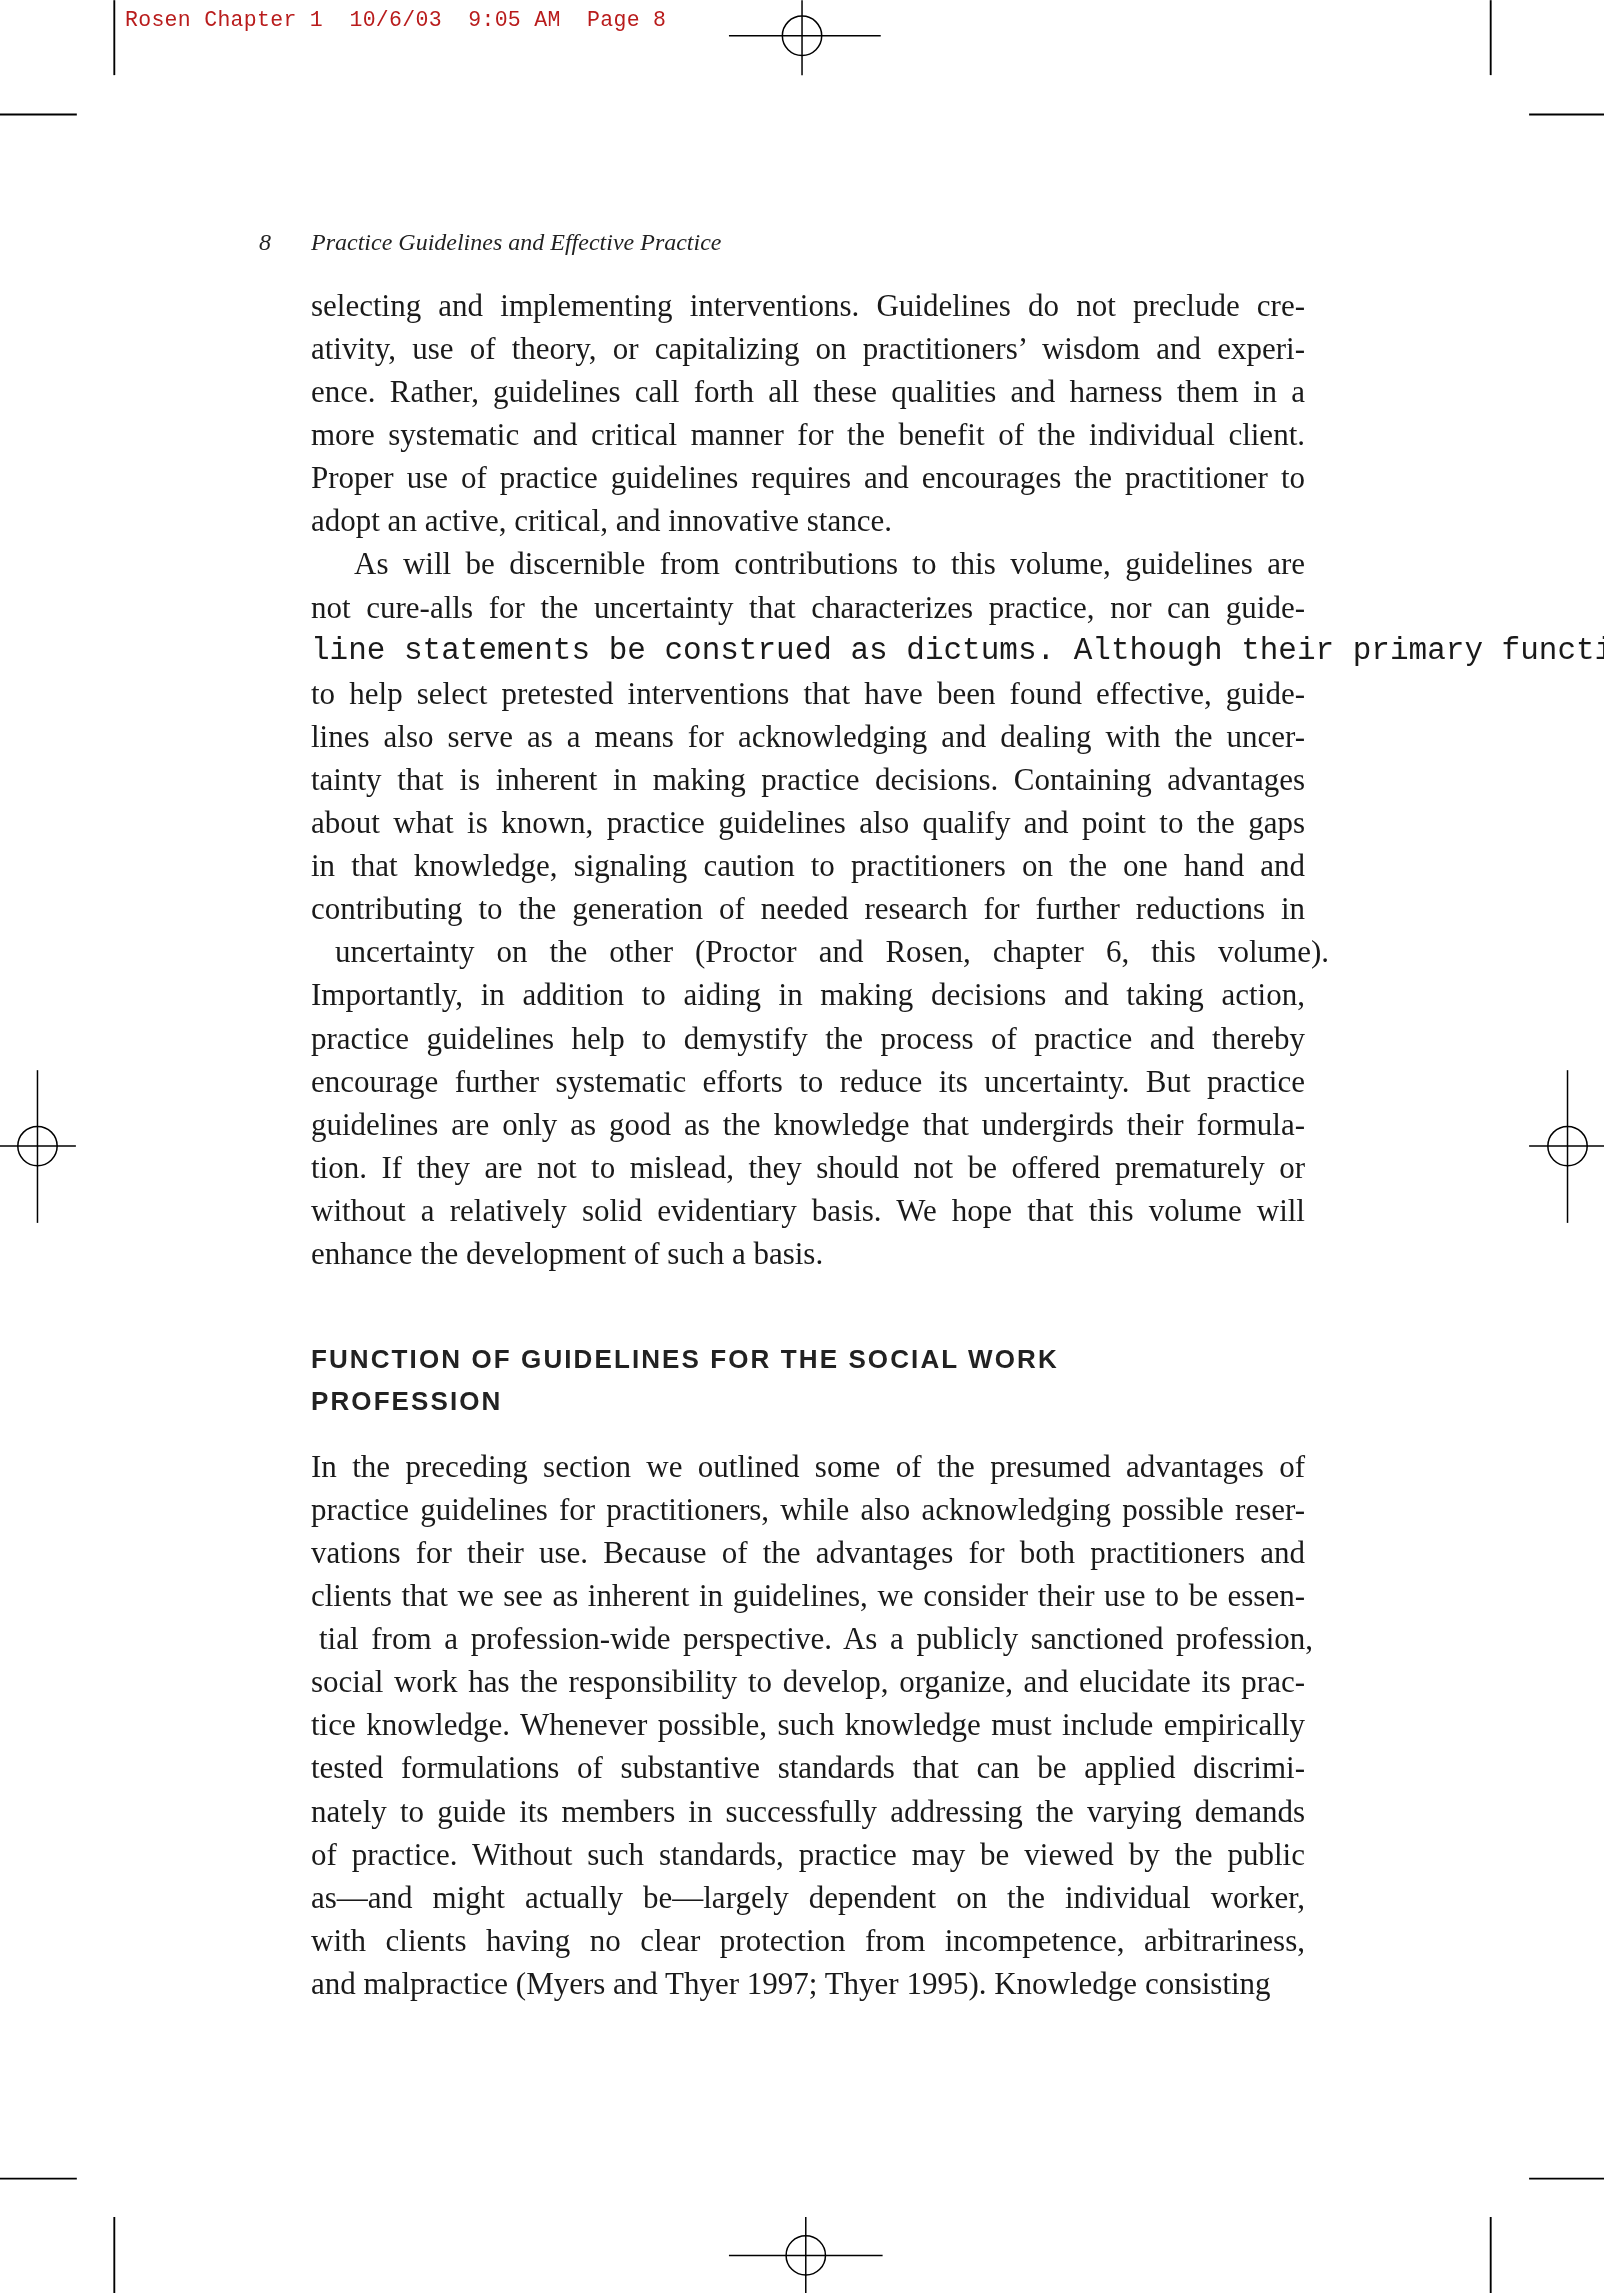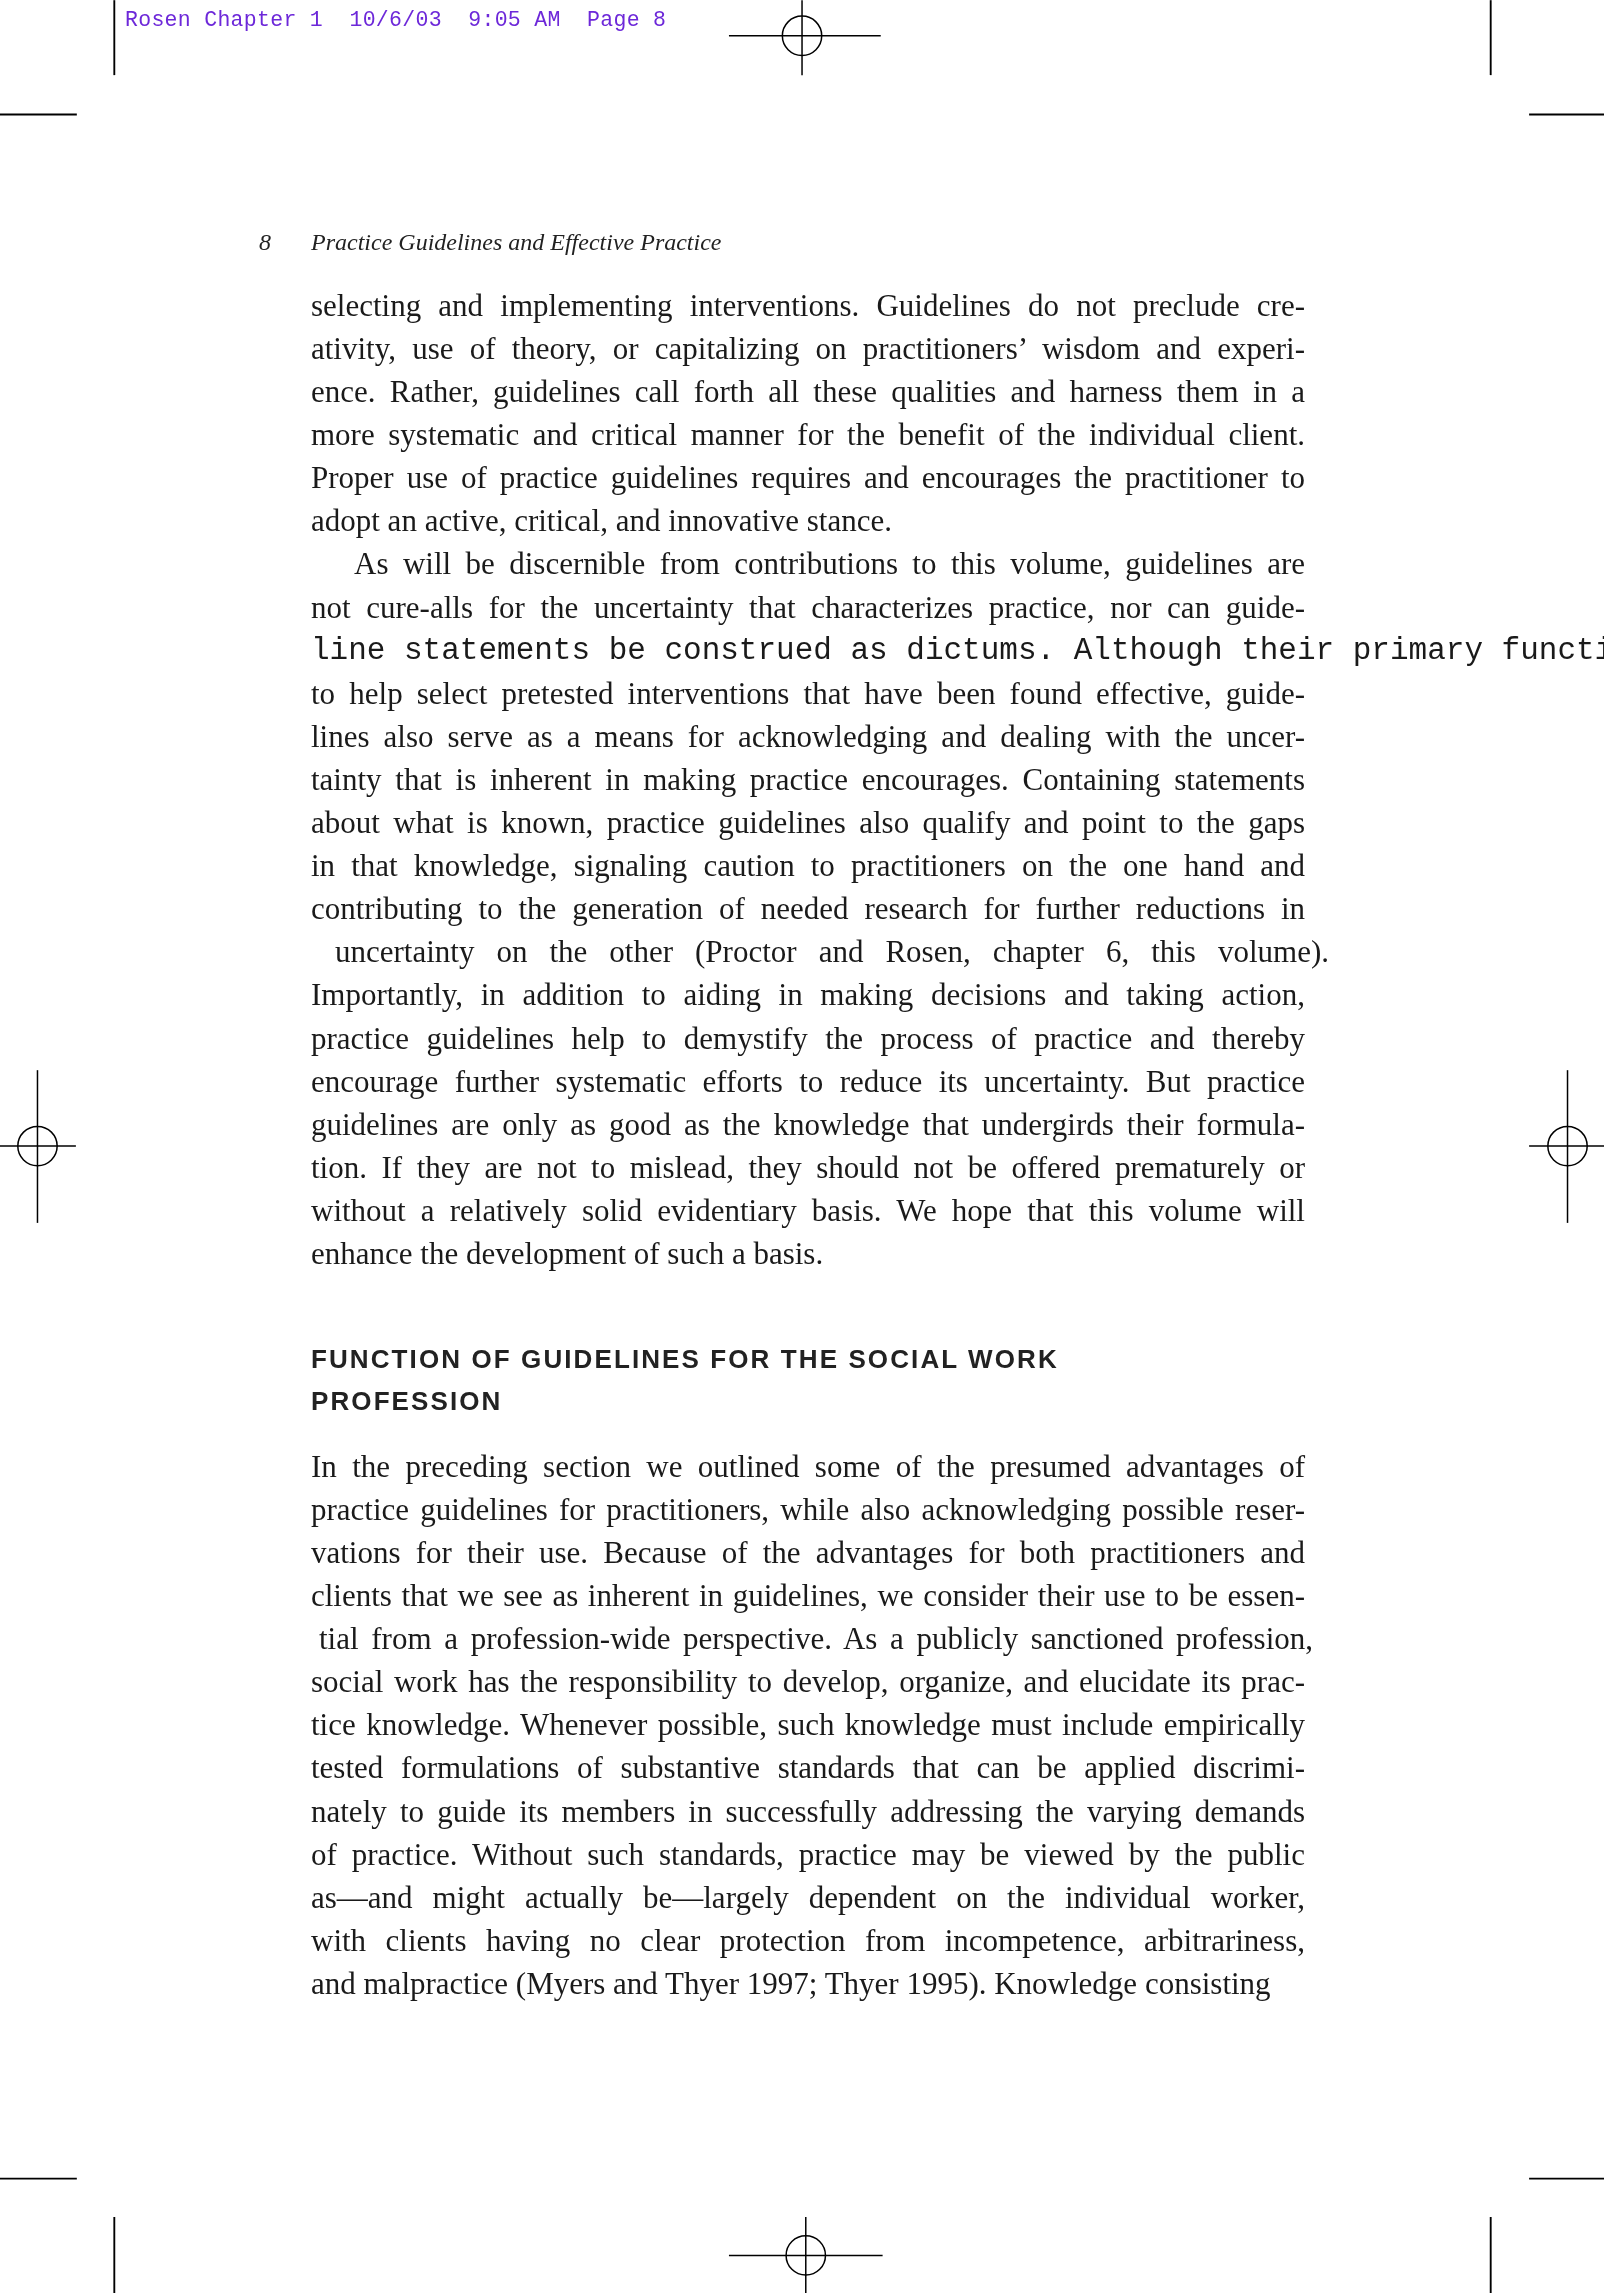--- a/index.html
+++ b/index.html
@@ -1,20 +1,20 @@
 <!DOCTYPE html>
 <html style="font-size:15px"><head>
 <meta charset="utf-8">
 <style>
   html, body { margin: 0; padding: 0; background: #ffffff; }
   body { width: 1605px; height: 2294px; position: relative; overflow: hidden; }
   .slug {
     position: absolute; left: 125px; top: 7.5px;
     font-family: "Liberation Mono", "DejaVu Sans Mono", monospace;
-    font-size: 21.5px; color: #6d28d9; white-space: pre; letter-spacing: 0.3px;
+    font-size: 21.5px; color: #b91c1c; white-space: pre; letter-spacing: 0.3px;
   }
   .marks { position: absolute; left: 0; top: 0; width: 1605px; height: 2294px; pointer-events: none; }
   .runhead {
     position: absolute; top: 229px; left: 259px;
     font-family: "Liberation Serif", "DejaVu Serif", serif; font-style: italic;
     font-size: 24px; color: #222;
   }
   .runhead .folio { position: absolute; left: 0; top: 0; }
   .runhead .title { position: absolute; left: 52px; top: 0; white-space: nowrap; }
   .body-text {
@@ -96,21 +96,21 @@
       <div class="line" style="top: 413px;">more systematic and critical manner for the benefit of the individual client.</div>
       <div class="line" style="top: 456px;">Proper use of practice guidelines requires and encourages the practitioner to</div>
       <div class="line last" style="top: 499px;">adopt an active, critical, and innovative stance.</div>
     </div>
     <div>
       <div class="line indent" style="top: 542px;">As will be discernible from contributions to this volume, guidelines are</div>
       <div class="line" style="top: 586px;">not cure-alls for the uncertainty that characterizes practice, nor can guide-</div>
       <div class="line" style="top: 629px; font-family: Liberation Mono, monospace;">line statements be construed as dictums. Although their primary function is</div>
       <div class="line" style="top: 672px;">to help select pretested interventions that have been found effective, guide-</div>
       <div class="line" style="top: 715px;">lines also serve as a means for acknowledging and dealing with the uncer-</div>
-      <div class="line" style="top: 758px;">tainty that is inherent in making practice encourages. Containing statements</div>
+      <div class="line" style="top: 758px;">tainty that is inherent in making practice decisions. Containing advantages</div>
       <div class="line" style="top: 801px;">about what is known, practice guidelines also qualify and point to the gaps</div>
       <div class="line" style="top: 844px;">in that knowledge, signaling caution to practitioners on the one hand and</div>
       <div class="line" style="top: 887px;">contributing to the generation of needed research for further reductions in</div>
       <div class="line" style="top: 930px; margin-left: 24px;">uncertainty on the other (Proctor and Rosen, chapter 6, this volume).</div>
       <div class="line" style="top: 973px;">Importantly, in addition to aiding in making decisions and taking action,</div>
       <div class="line" style="top: 1017px;">practice guidelines help to demystify the process of practice and thereby</div>
       <div class="line" style="top: 1060px;">encourage further systematic efforts to reduce its uncertainty. But practice</div>
       <div class="line" style="top: 1103px;">guidelines are only as good as the knowledge that undergirds their formula-</div>
       <div class="line" style="top: 1146px;">tion. If they are not to mislead, they should not be offered prematurely or</div>
       <div class="line" style="top: 1189px;">without a relatively solid evidentiary basis. We hope that this volume will</div>

